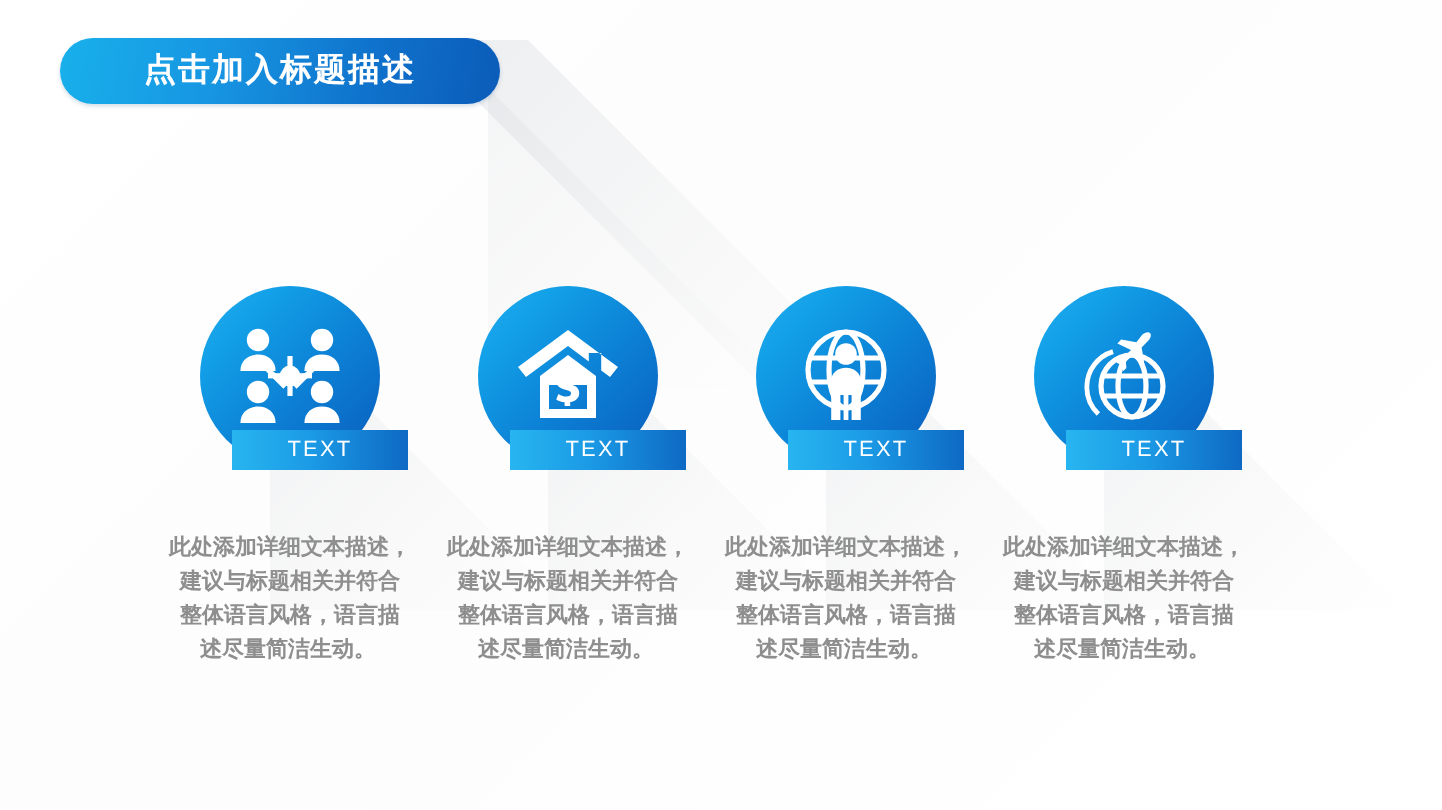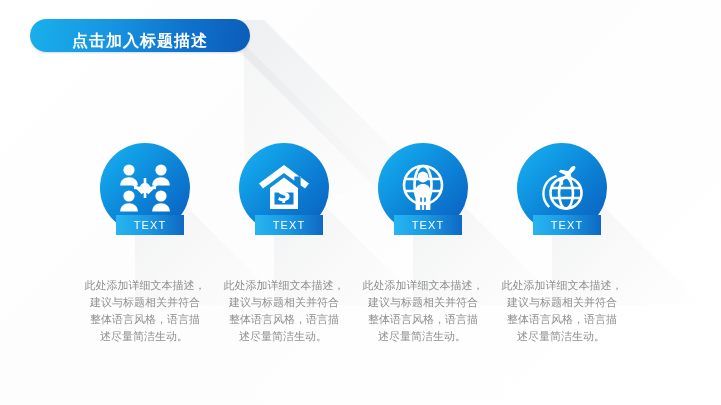--- a/index.html
+++ b/index.html
@@ -20,21 +20,21 @@
     background:linear-gradient(135deg, rgba(160,166,176,0.20) 0%, rgba(160,166,176,0.07) 55%, rgba(160,166,176,0.0) 100%);
   }
 
   
   #title-pill{
     position:absolute;
     left:30px;top:19px;
     width:220px;height:33px;
     border-radius:17px;
     background:linear-gradient(100deg,#18B0EB 0%,#1796E2 35%,#0F72CC 70%,#0B5CB9 100%);
-    display:flex;align-items:flex-end;justify-content:center;
+    display:flex;align-items:center;justify-content:center;
     box-shadow:0 1px 2px rgba(0,60,120,0.18);
   }
   #title-text{
     color:#ffffff;
     font-size:16px;
     font-weight:bold;
     letter-spacing:1px;
     font-family:"DejaVu Sans","Liberation Sans",sans-serif;
     white-space:nowrap;
   }
@@ -59,41 +59,42 @@
     position:absolute;left:0;top:0;
     width:90px;height:90px;border-radius:50%;
     background:linear-gradient(135deg,#24ADEE 0%,#12A0E8 22%,#0C7FD4 58%,#0A5CBC 100%);
     display:flex;align-items:center;justify-content:center;
   }
   .circle svg{display:block;}
   .badge{
     position:absolute;
     left:16px;
     top:72px;
-    width:68px;height:20px;
+    width:88px;height:20px;
     background:linear-gradient(90deg,#27B5F0 0%,#1B9AE5 45%,#0E69C4 100%);
     display:flex;align-items:center;justify-content:center;
     z-index:3;
   }
   .badge-label{
     color:#ffffff;
     font-size:11px;
     letter-spacing:1.1px;
     font-weight:500;
     font-family:"Liberation Sans",sans-serif;
   }
   .desc{
-    margin:44px auto 0 auto;
+    margin:32px auto 0 auto;
     width:124px;
     color:#8e8e8e;
     font-size:11px;
     line-height:17px;
     font-family:"DejaVu Sans","Liberation Sans",sans-serif;
     text-align:justify;
     text-align-last:center;
+    font-weight:bold;
   }
   .desc-line{display:block;white-space:nowrap;}
   .desc-line.last{text-align:left;padding-right:2px;}
 </style>
 </head>
 <body>
 
 <div id="stage">
 
   <div class="longshadow" style="left:236px;top:20px;width:200px;height:200px;

